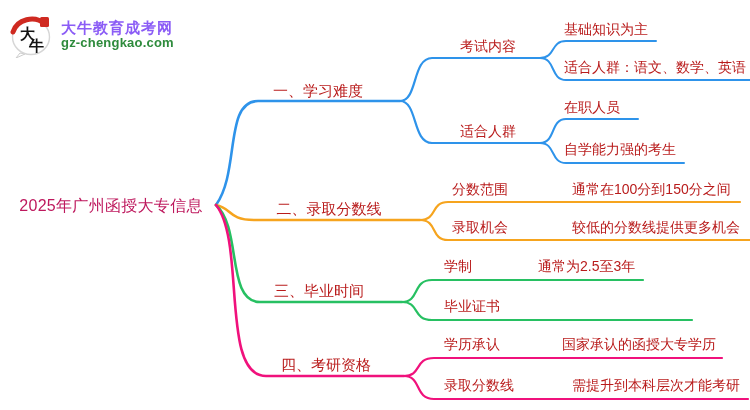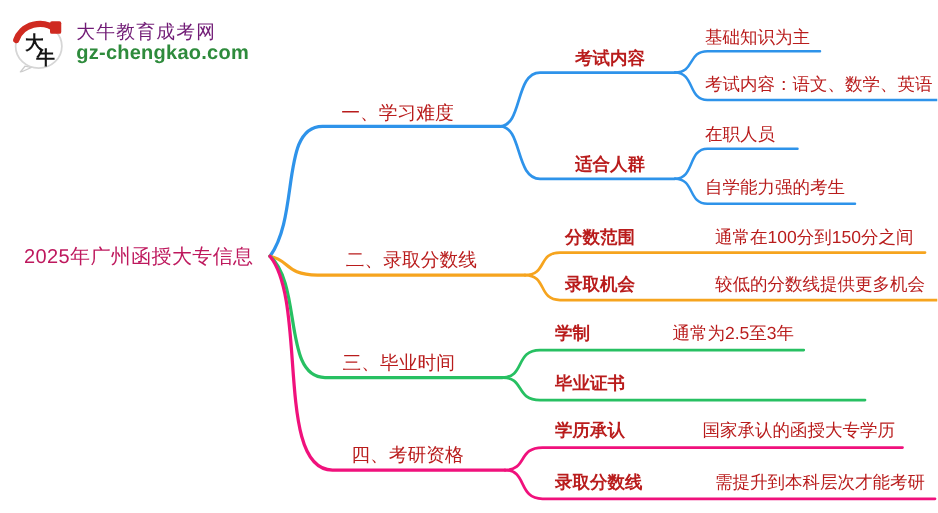--- a/index.html
+++ b/index.html
@@ -8,28 +8,28 @@
     font-family:"Liberation Sans","DejaVu Sans",sans-serif;
   }
   svg.links{position:absolute;left:0;top:0;width:750px;height:410px;}
   svg.links path{fill:none;stroke-linecap:round;}
   .w1{stroke-width:2.6;}
   .w2{stroke-width:2.2;}
   .w3{stroke-width:2;}
   .lbl{position:absolute;color:#b91c1c;white-space:nowrap;line-height:1.2;}
   .root-label{font-size:16px;color:#be185d;text-align:center;letter-spacing:.3px;}
   .lv1{font-size:15px;text-align:center;}
-  .lv2{font-size:14px;font-weight:bold;}
+  .lv2{font-size:14px;}
   .leaf{font-size:14px;}
   
   .logo{position:absolute;left:10px;top:12px;display:flex;align-items:center;gap:7px;}
   .logo-badge{width:44px;height:46px;flex:0 0 auto;}
   .logo-text{display:flex;flex-direction:column;line-height:1.15;}
-  .logo-title{font-size:15px;font-weight:normal;color:#701a75;letter-spacing:1px;}
-  .logo-sub{font-size:16px;font-weight:bold;color:#2e8b3c;letter-spacing:.2px;}
+  .logo-title{font-size:15px;font-weight:bold;color:#8b5cf6;letter-spacing:1px;}
+  .logo-sub{font-size:13px;font-weight:bold;color:#2e8b3c;letter-spacing:.2px;}
 </style>
 </head>
 <body>
 
 <div class="stage">
 
   <svg class="links" viewBox="0 0 750 410">
 
     <path class="w1" d="M216,205 C240,172 224,101 258,101 L400,101" stroke="#2e93ea"></path>
     <path class="w2" d="M400,101 C418,101 412,58 432,58 L540,58" stroke="#2e93ea"></path>
@@ -65,21 +65,21 @@
       <span class="logo-title">大牛教育成考网</span>
       <span class="logo-sub">gz-chengkao.com</span>
     </div>
   </div>
 
   <div class="lbl root-label" style="left:8px;top:196px;width:206px;">2025年广州函授大专信息</div>
 
   <div class="lbl lv1" style="left:236px;top:82px;width:164px;">一、学习难度</div>
   <div class="lbl lv2" style="left:436px;top:38px;width:104px;text-align:center;">考试内容</div>
   <div class="lbl leaf" style="left:564px;top:21px;">基础知识为主</div>
-  <div class="lbl leaf" style="left:564px;top:59px;">考试内容：语文、数学、英语</div>
+  <div class="lbl leaf" style="left:564px;top:59px;">适合人群：语文、数学、英语</div>
   <div class="lbl lv2" style="left:436px;top:123px;width:104px;text-align:center;">适合人群</div>
   <div class="lbl leaf" style="left:564px;top:99px;">在职人员</div>
   <div class="lbl leaf" style="left:564px;top:141px;">自学能力强的考生</div>
 
   <div class="lbl lv1" style="left:238px;top:200px;width:182px;">二、录取分数线</div>
   <div class="lbl lv2" style="left:452px;top:181px;">分数范围</div>
   <div class="lbl leaf" style="left:572px;top:181px;">通常在100分到150分之间</div>
   <div class="lbl lv2" style="left:452px;top:219px;">录取机会</div>
   <div class="lbl leaf" style="left:572px;top:219px;">较低的分数线提供更多机会</div>
 

